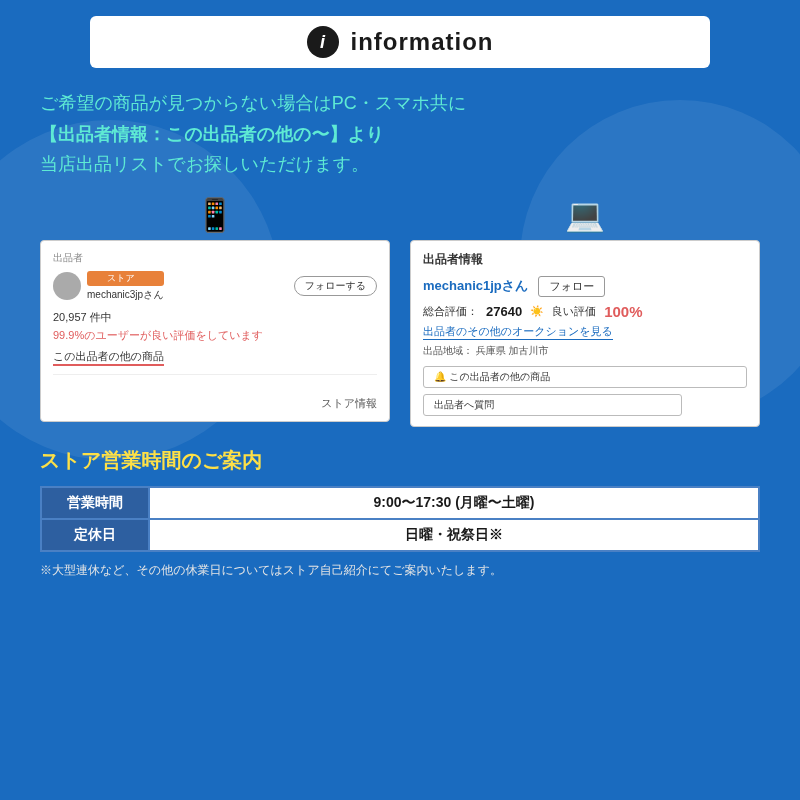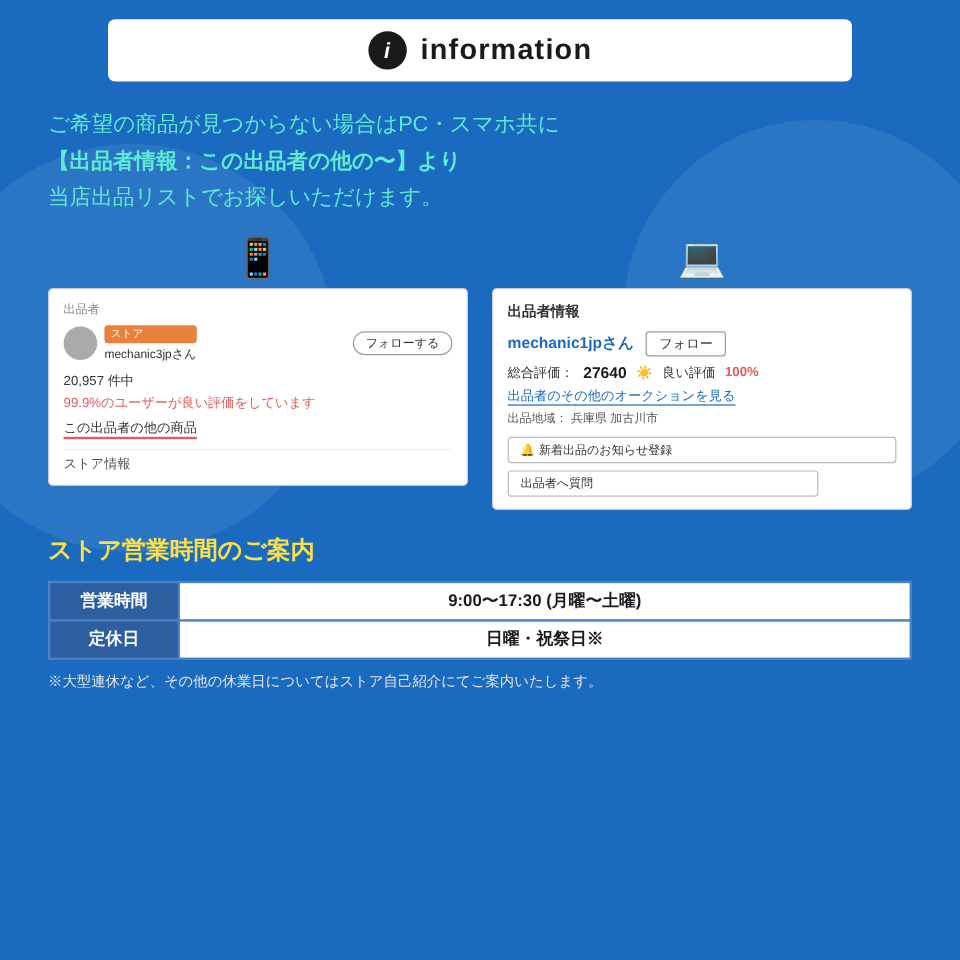--- a/index.html
+++ b/index.html
@@ -129,21 +129,21 @@
     }
     .avatar {
       width: 28px; height: 28px;
       background: #aaa;
       border-radius: 50%;
     }
     .store-badge {
       background: #e8813a;
       color: white;
       font-size: 9px;
-      padding: 1px 5px;
+      padding: 1px 20px;
       border-radius: 3px;
       display: block;
       margin-bottom: 2px;
     }
     .seller-name {
       font-size: 10px;
       color: #333;
     }
     .follow-btn {
       border: 1px solid #999;
@@ -167,21 +167,22 @@
       font-size: 11px;
       color: #333;
       border-bottom: 2px solid #e05c5c;
       display: inline-block;
       margin-bottom: 8px;
     }
     .store-info-label {
       font-size: 11px;
       color: #555;
       border-top: 1px solid #eee;
-      padding-top: 4px;
+      padding-top: 21px;
+      text-align: right;
     }
 
     
     .right-screenshot .seller-info-header {
       font-size: 12px;
       font-weight: bold;
       color: #333;
       margin-bottom: 8px;
     }
     .right-screenshot .seller-row2 {
@@ -216,21 +217,21 @@
       font-weight: bold;
       font-size: 13px;
     }
     .good-rating {
       font-size: 11px;
       color: #333;
     }
     .good-percent {
       color: #e05c5c;
       font-weight: bold;
-      font-size: 11px;
+      font-size: 15px;
     }
     .auction-link {
       font-size: 11px;
       color: #1a6bbf;
       border-bottom: 1px solid #1a6bbf;
       display: inline-block;
       margin-bottom: 4px;
     }
     .location-row {
       font-size: 10px;
@@ -360,21 +361,21 @@
           <span class="rating-num">27640</span>
           <span>☀️</span>
           <span class="good-rating">良い評価</span>
           <span class="good-percent">100%</span>
         </div>
         <div class="auction-link">出品者のその他のオークションを見る</div>
         <div class="location-row">
           <span>出品地域：</span>
           <span>兵庫県 加古川市</span>
         </div>
-        <button class="notification-btn">🔔 新着出品のお知らせ登録</button>
+        <button class="notification-btn">🔔 この出品者の他の商品</button>
         <button class="question-btn">出品者へ質問</button>
       </div>
     </div>
 
   </div>
 
   <div class="store-hours-section">
     <div class="store-hours-title">ストア営業時間のご案内</div>
     <table class="hours-table">
       <tbody>

